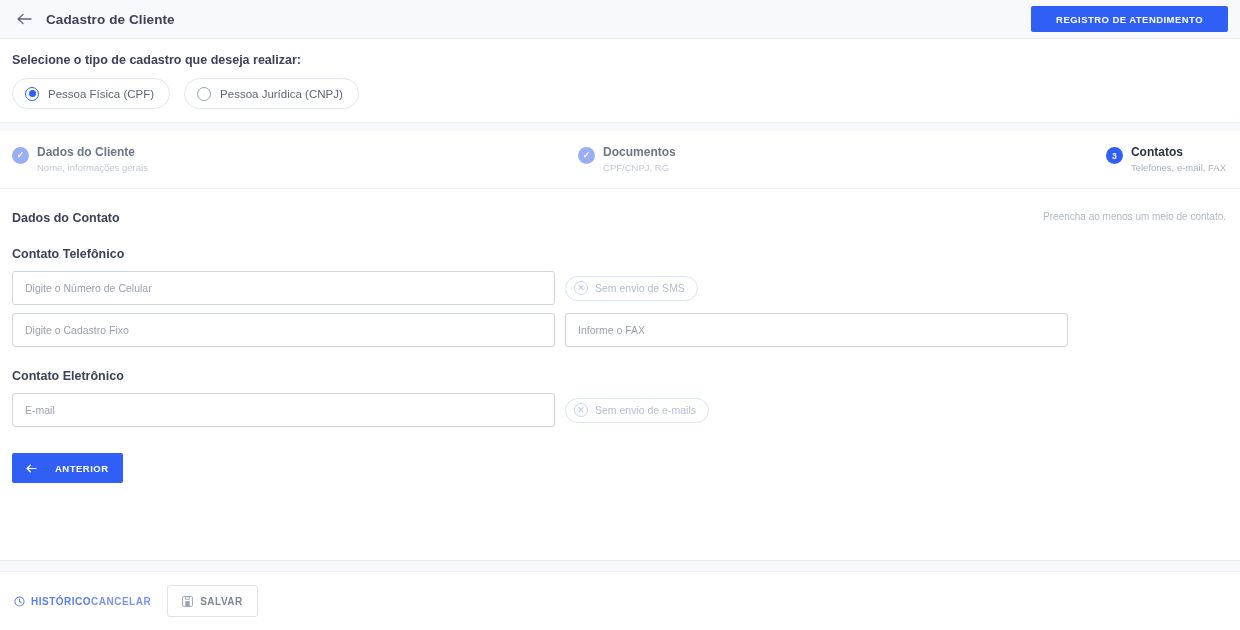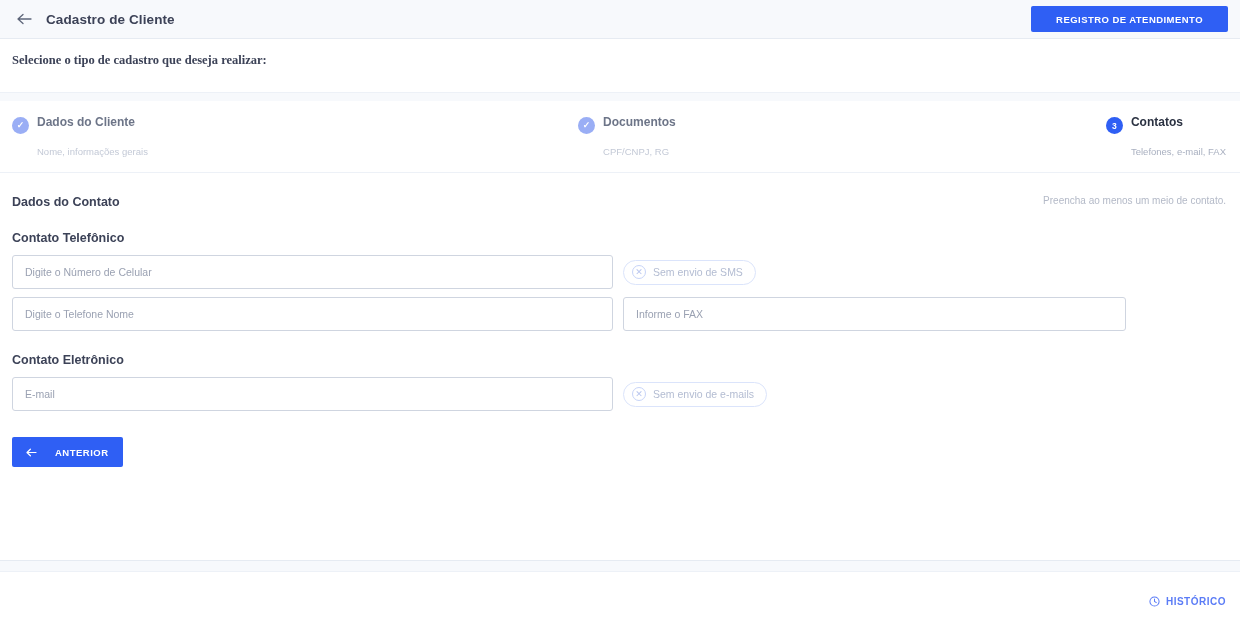--- a/index.html
+++ b/index.html
@@ -40,21 +40,20 @@
     display: flex; align-items: center; cursor: pointer;
   }
   .hr { height: 1px; background: #e6ebf2; flex: 0 0 1px; }
   .hr-soft { height: 1px; background: #edf1f7; flex: 0 0 1px; }
 
   
   .tipo-section {
     background: #ffffff;
     padding: 14px 0 13px 12px;
     flex: 0 0 auto;
-    font-family: Liberation Serif, serif;
   }
   .tipo-label { font-size: 12.5px; font-weight: 600; color: #3c4257; margin-bottom: 11px; }
   .radios { display: flex; gap: 14px; }
   .radio-pill {
     height: 31px; padding: 0 15px 0 12px;
     border: 1px solid #e3e8f0; border-radius: 16px;
     display: flex; align-items: center; gap: 9px;
     background: #ffffff; cursor: pointer;
   }
   .radio-dot {
@@ -81,21 +80,21 @@
   .step-badge {
     width: 17px; height: 17px; border-radius: 50%;
     display: flex; align-items: center; justify-content: center;
     font-size: 8.5px; font-weight: 700; color: #ffffff;
     flex: 0 0 17px; margin-top: 2px;
   }
   .step-badge.done { background: #9aaef5; }
   .step-badge.active { background: #2f5ff4; }
   .step-badge .chk { font-size: 9px; line-height: 1; }
   .step-title { font-size: 12px; font-weight: 600; line-height: 15px; }
-  .step-sub { font-size: 9.5px; line-height: 13px; margin-top: 15px; }
+  .step-sub { font-size: 9.5px; line-height: 13px; margin-top: 1px; }
   .step.done .step-title { color: #6d7588; }
   .step.done .step-sub { color: #c3c9d6; }
   .step.active .step-title { color: #2b3242; }
   .step.active .step-sub { color: #a9b0c0; text-align: center; }
 
   
   .form {
     flex: 1 1 auto;
     background: #ffffff;
     padding: 22px 14px 0 12px;
@@ -111,21 +110,21 @@
   .row { display: flex; align-items: center; gap: 0; }
   .field {
     height: 34px;
     border: 1px solid #cfd5e0; border-radius: 3px;
     background: #ffffff;
     display: flex; align-items: center;
     padding: 0 12px;
     font-size: 10.5px; color: #9aa1b2;
     cursor: text;
   }
-  .field.half { width: 601px; }
+  .field.half { width: 543px; }
   .field.right { width: 503px; margin-left: 10px; }
   .chip {
     height: 25px; padding: 0 12px 0 8px;
     border: 1px solid #dbe4fb; border-radius: 13px;
     display: flex; align-items: center; gap: 7px;
     margin-left: 10px;
     background: #ffffff; cursor: pointer;
   }
   .chip-x {
     width: 14px; height: 14px; border-radius: 50%;
@@ -147,21 +146,21 @@
     display: inline-flex; align-items: center; gap: 18px;
     cursor: pointer;
   }
 
   
   .footer-spacer { flex: 1 1 auto; }
   .footer-band { height: 10px; flex: 0 0 10px; background: #f7f9fc; }
   .footer {
     height: 58px; flex: 0 0 58px;
     background: #ffffff;
-    display: flex; align-items: center; justify-content: flex-end;
+    display: flex; align-items: center; justify-content: flex-start;
     padding: 0 14px 0 14px;
   }
   .btn-historico {
     background: none; border: none; cursor: pointer;
     font-family: "Liberation Sans", sans-serif;
     color: #5b7cf6; font-size: 10px; font-weight: 700; letter-spacing: .5px;
     display: inline-flex; align-items: center; gap: 6px;
   }
   .footer-right { display: flex; align-items: center; gap: 16px; }
   .btn-cancelar {
@@ -189,20 +188,30 @@
         <path d="M14 6H1M1 6l5-4.6M1 6l5 4.6" stroke="#5d6579" stroke-width="1.3" stroke-linecap="round" stroke-linejoin="round"></path>
       </svg>
     </span>
     <span class="topbar-title">Cadastro de Cliente</span>
     <button class="btn-atendimento">REGISTRO DE ATENDIMENTO</button>
   </div>
   <div class="hr"></div>
 
   <div class="tipo-section">
     <div class="tipo-label">Selecione o tipo de cadastro que deseja realizar:</div>
+    <div class="radios">
+      <div class="radio-pill">
+        <span class="radio-dot on"></span>
+        <span class="radio-text">Pessoa Física (CPF)</span>
+      </div>
+      <div class="radio-pill">
+        <span class="radio-dot"></span>
+        <span class="radio-text">Pessoa Jurídica (CNPJ)</span>
+      </div>
+    </div>
   </div>
   <div class="hr-soft"></div>
   <div class="stepper-wrap"></div>
 
   <div class="stepper">
     <div class="step done">
       <span class="step-badge done">
           <span class="chk">✓</span>
         </span>
       <span>
@@ -241,21 +250,21 @@
       <div class="field half">Digite o Número de Celular</div>
       <div class="chip">
         <span class="chip-x">✕</span>
         <span class="chip-text">Sem envio de SMS</span>
       </div>
     </div>
 
     <div class="row-gap"></div>
 
     <div class="row">
-      <div class="field half">Digite o Telefone Nome</div>
+      <div class="field half">Digite o Cadastro Fixo</div>
       <div class="field right">Informe o FAX</div>
     </div>
 
     <div class="group-label">Contato Eletrônico</div>
 
     <div class="row">
       <div class="field half">E-mail</div>
       <div class="chip">
         <span class="chip-x">✕</span>
         <span class="chip-text">Sem envio de e-mails</span>
@@ -280,15 +289,28 @@
   <div class="footer">
     <button class="btn-historico">
       <span class="ico">
         <svg width="11" height="11" viewBox="0 0 12 12" fill="none" aria-hidden="true">
           <circle cx="6" cy="6" r="5" stroke="#5b7cf6" stroke-width="1.1"></circle>
           <path d="M6 3.2V6l2 1.2" stroke="#5b7cf6" stroke-width="1.1" stroke-linecap="round"></path>
         </svg>
       </span>
       <span>HISTÓRICO</span>
     </button>
+    <div class="footer-right">
+      <button class="btn-cancelar">CANCELAR</button>
+      <button class="btn-salvar">
+        <span class="ico">
+          <svg width="11" height="11" viewBox="0 0 12 12" fill="none" aria-hidden="true">
+            <rect x="0.6" y="0.6" width="10.8" height="10.8" rx="1.2" stroke="#9aa1b2" stroke-width="1"></rect>
+            <rect x="3.6" y="5.6" width="4.8" height="5.8" fill="#9aa1b2"></rect>
+            <rect x="4" y="1" width="4" height="2.6" stroke="#9aa1b2" stroke-width="0.9" fill="none"></rect>
+          </svg>
+        </span>
+        <span>SALVAR</span>
+      </button>
+    </div>
   </div>
 
 </div>
 
 </body></html>

